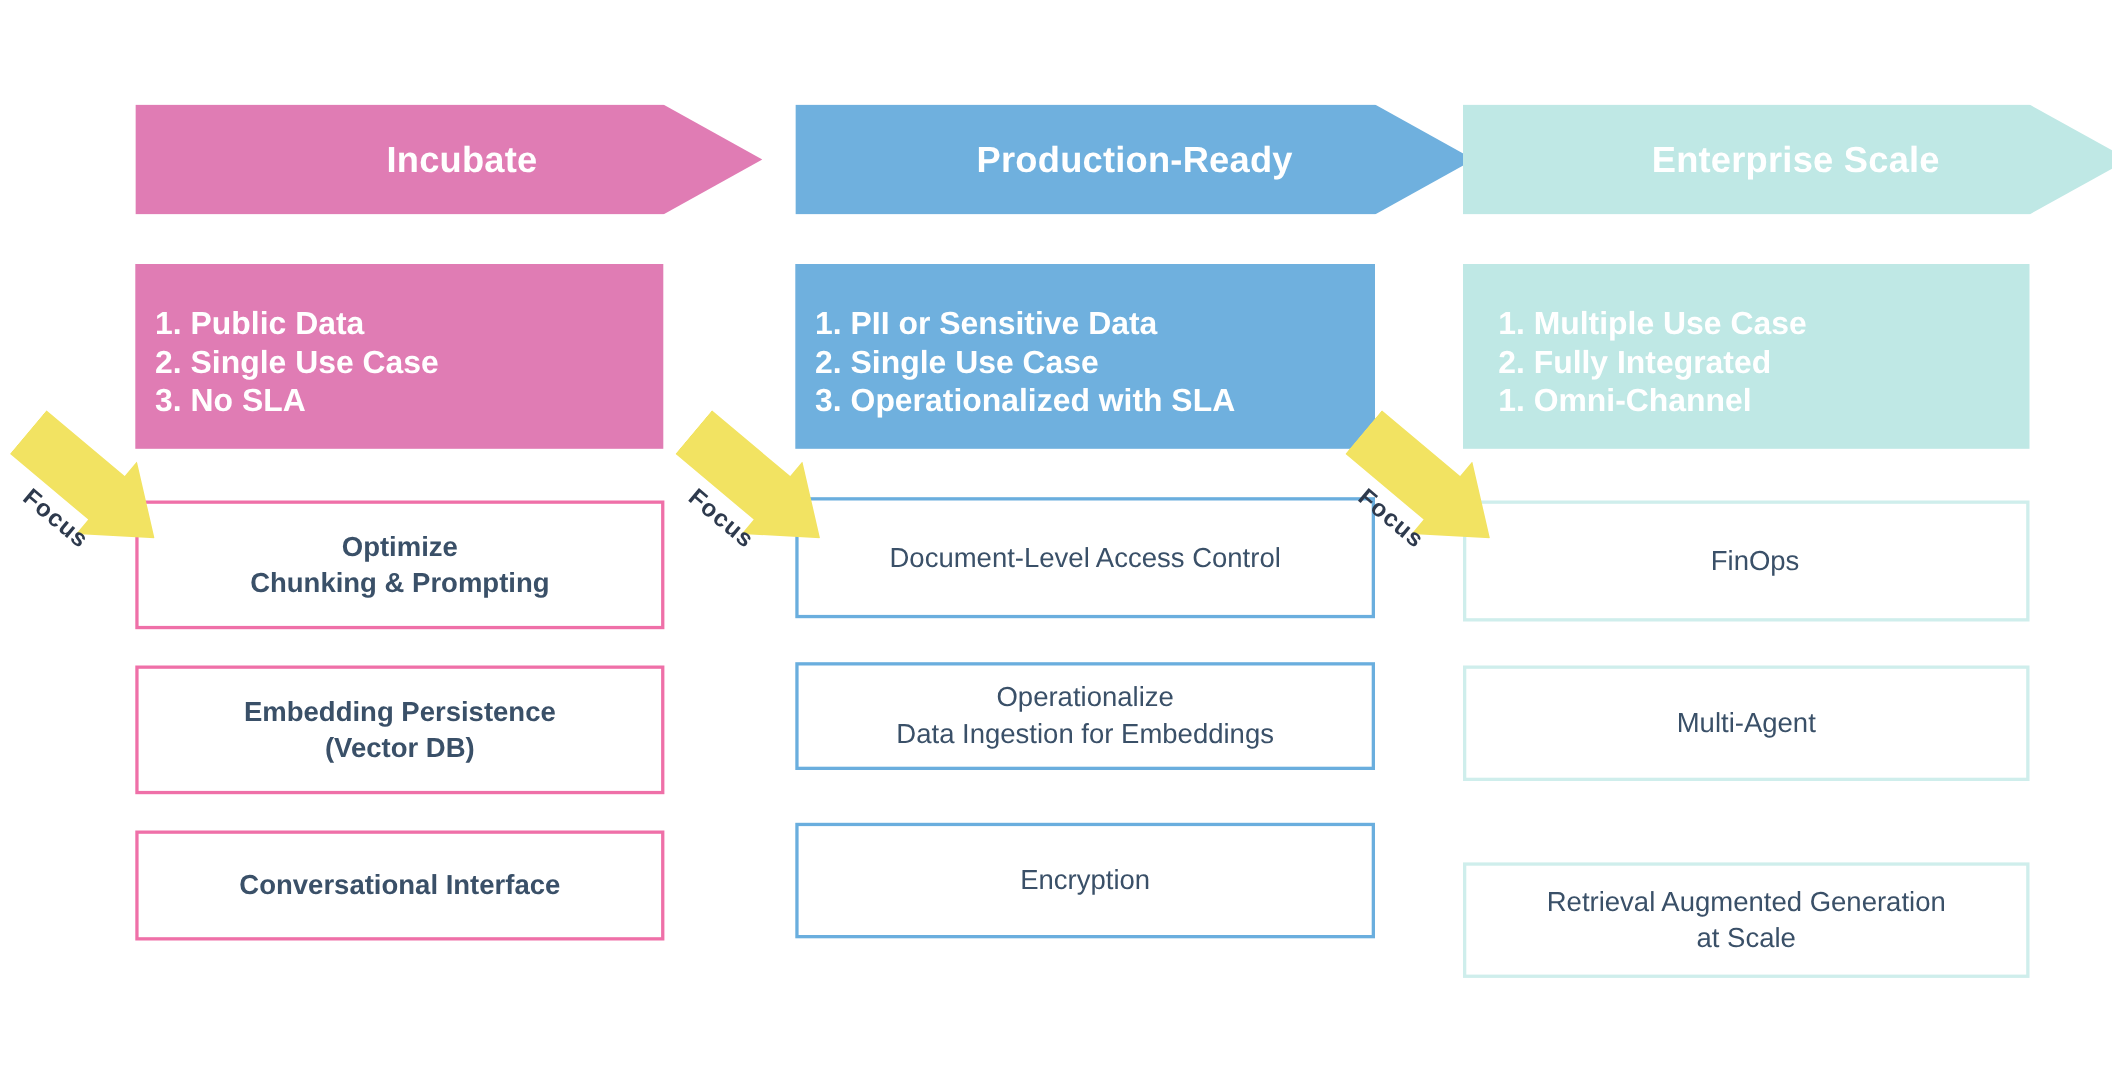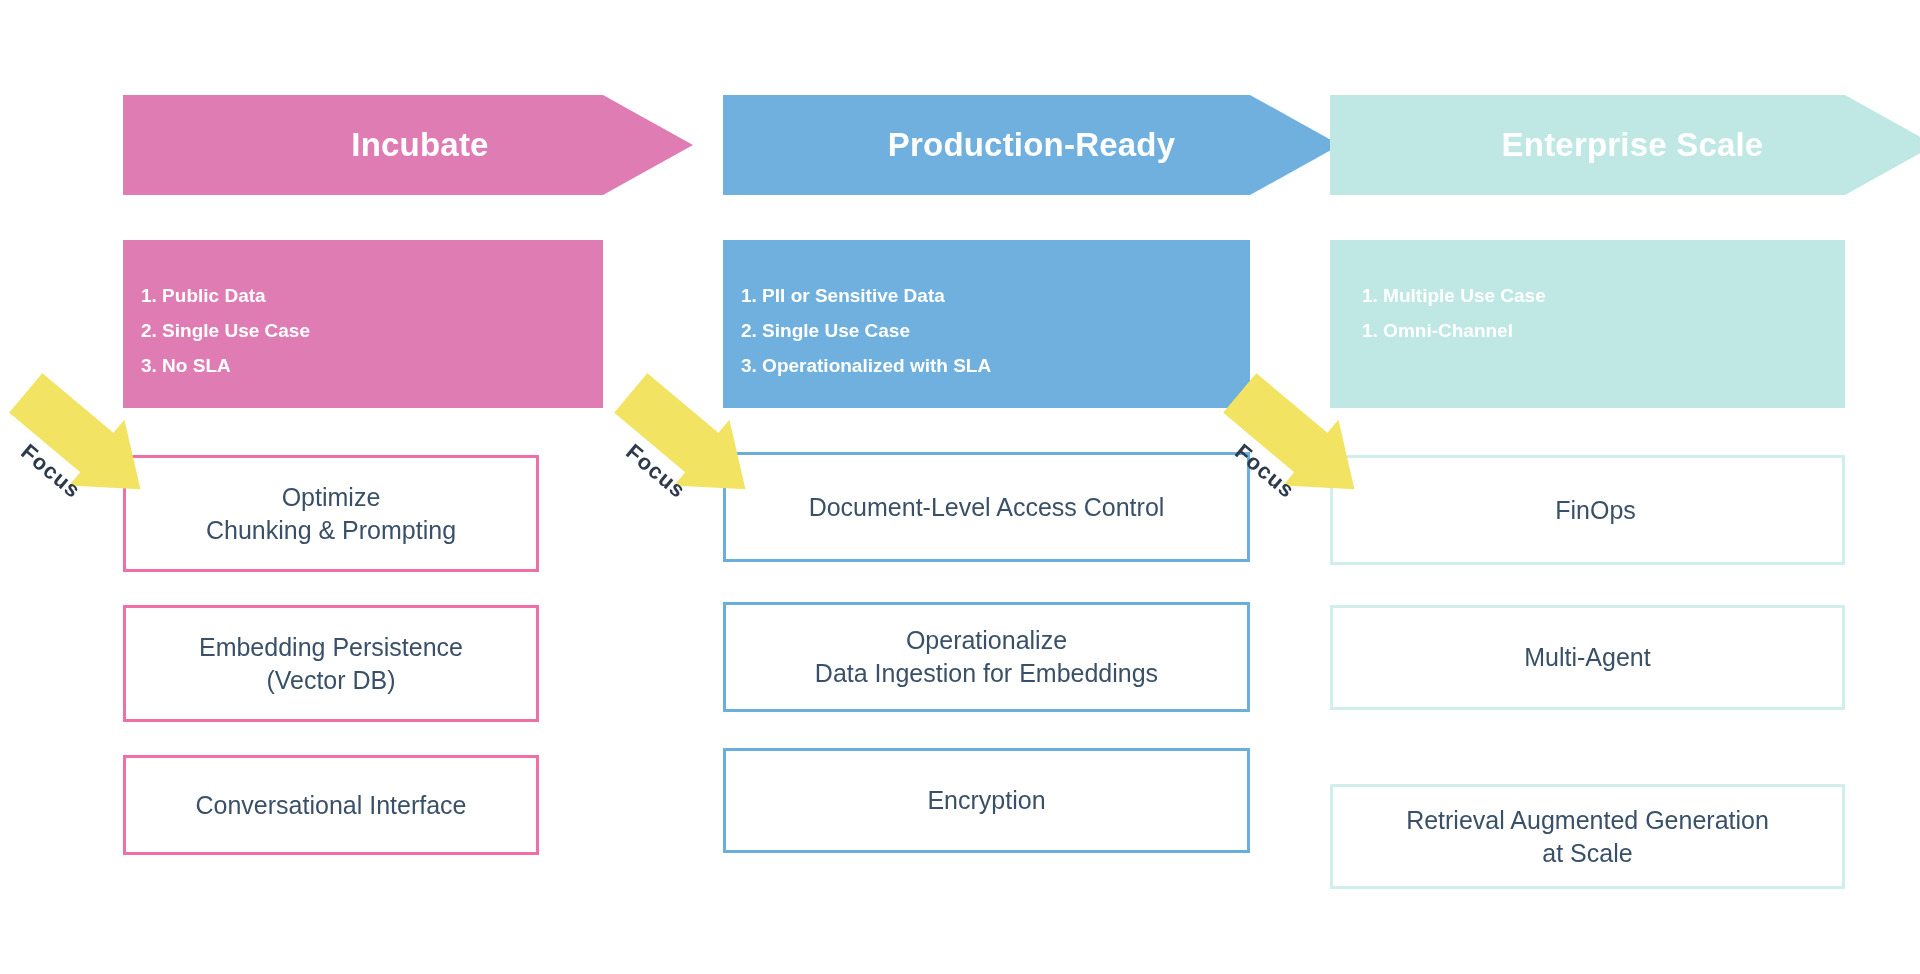--- a/index.html
+++ b/index.html
@@ -35,49 +35,49 @@
   #col-1 .hdr .hdr-txt{width:527px;text-align:center;}
   #col-2 .hdr .hdr-txt{width:515px;text-align:center;}
 
   
   .bullets{
     position:absolute;left:0;top:240px;height:168px;
     box-sizing:border-box;
     padding:38px 0 0 18px;
     color:#ffffff;
     font-weight:bold;
-    font-size:19px;
+    font-size:29px;
     line-height:35px;
   }
   #col-0 .bullets{width:480px;}
   #col-1 .bullets{width:527px;}
   #col-2 .bullets{width:515px;padding-left:32px;}
   .bullets .bl{white-space:nowrap;}
 
   
   .item{
     position:absolute;left:0;
     box-sizing:border-box;
     background:#ffffff;
     display:flex;align-items:center;justify-content:center;
     text-align:center;
     color:#3a5068;
     font-size:25px;
     line-height:33px;
     border-style:solid;
     border-width:3px;
   }
-  #col-0 .item{width:416px;}
+  #col-0 .item{width:481px;font-weight:bold;}
   #col-1 .item{width:527px;}
   #col-2 .item{width:515px;}
   .item.r0{top:455px;height:117px;}
   .item.r1{top:605px;height:117px;}
   .item.r2{top:755px;height:100px;}
   #col-1 .item.r0{top:452px;height:110px;}
-  #col-1 .item.r1{top:602px;height:110px;}
+  #col-1 .item.r1{top:602px;height:98px;}
   #col-1 .item.r2{top:748px;height:105px;}
   #col-2 .item.r0{top:455px;height:110px;}
   #col-2 .item.r1{top:605px;height:105px;}
   #col-2 .item.r2{top:752px;height:105px;margin-top:32px;}
 
   
   .focus{
     position:absolute;
     width:150px;height:86px;
     background:#f2e362;
@@ -153,20 +153,21 @@
   </div>
 
   <div class="col" id="col-2">
 
     <div class="hdr" id="hdr-2" style="background: rgb(191, 232, 229);">
       <span class="hdr-txt">Enterprise Scale</span>
     </div>
 
     <div class="bullets" id="bul-2" style="background: rgb(191, 232, 229);">
       <div class="bl">1. Multiple Use Case</div>
+      <div class="bl">2. Fully Integrated</div>
       <div class="bl">1. Omni-Channel</div>
     </div>
 
     <div class="item r0" id="it-2-0" style="border-color: rgb(207, 238, 236); padding-left: 16px;">
       <span>FinOps</span>
     </div>
     <div class="item r1" id="it-2-1" style="border-color: rgb(207, 238, 236);">
       <span>Multi-Agent</span>
     </div>
     <div class="item r2" id="it-2-2" style="border-color: rgb(207, 238, 236);">

